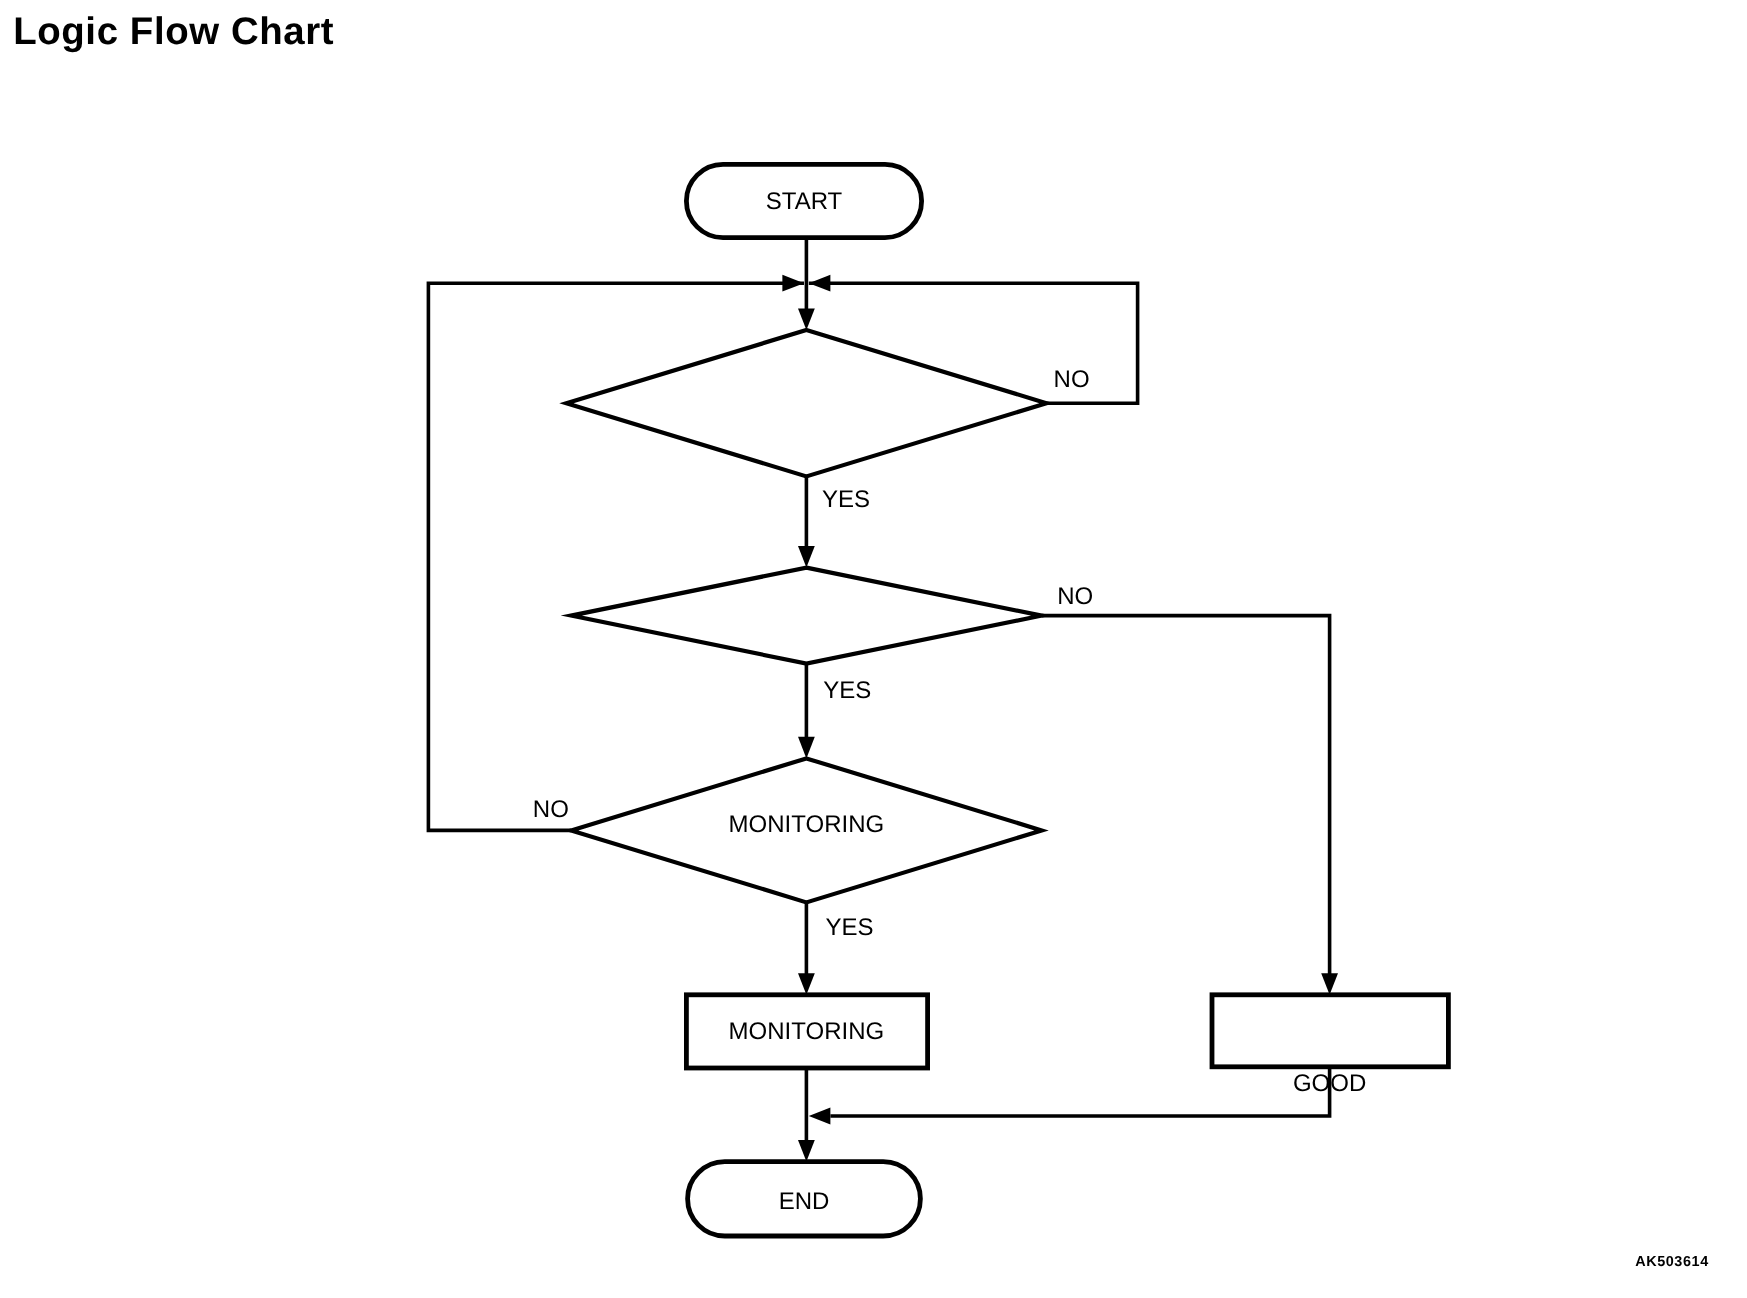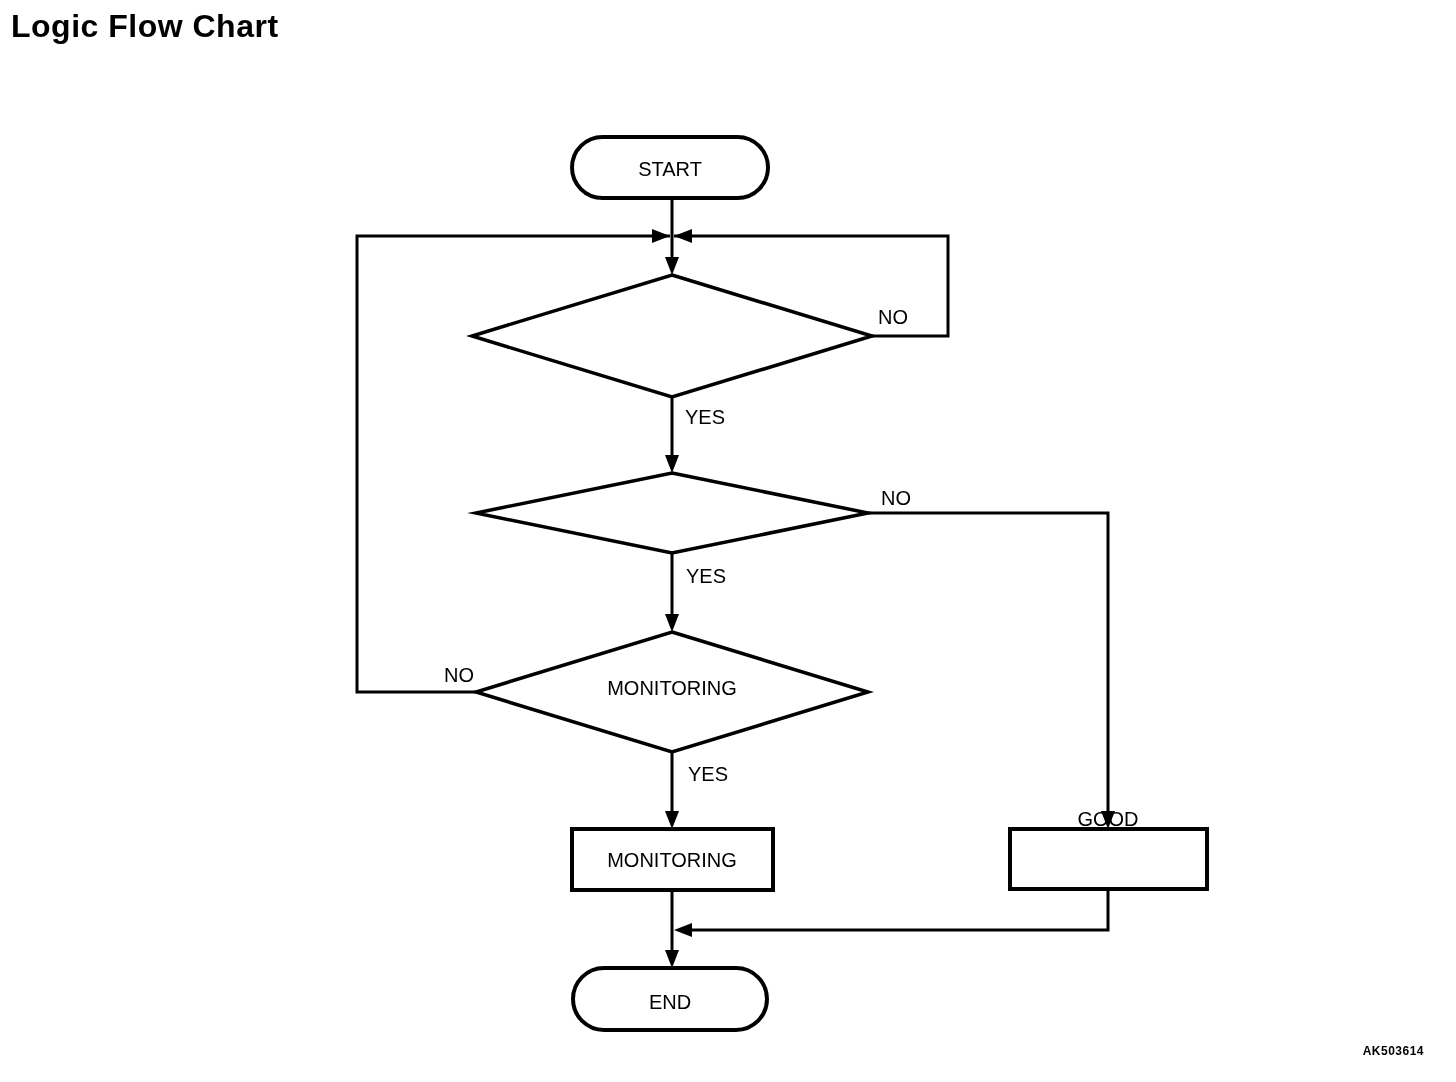--- a/index.html
+++ b/index.html
@@ -104,21 +104,21 @@
 
 
   <div class="lbl" style="left:672px; top:523px;">
   </div>
 
   <div class="lbl" style="left:672px; top:688px;">
     <div>MONITORING</div>
   </div>
 
   <div class="lbl" style="left:672px; top:860px;">MONITORING</div>
-  <div class="lbl" style="left:1108px; top:819px;">GOOD</div>
+  <div class="lbl" style="left:1108px; top:904px;">GOOD</div>
   <div class="lbl" style="left:670px; top:1002px;">END</div>
 
   <div class="lbl" style="left:893px; top:317px;">NO</div>
   <div class="lbl" style="left:705px; top:417px;">YES</div>
   <div class="lbl" style="left:896px; top:498px;">NO</div>
   <div class="lbl" style="left:706px; top:576px;">YES</div>
   <div class="lbl" style="left:459px; top:675px;">NO</div>
   <div class="lbl" style="left:708px; top:774px;">YES</div>
 
   <div class="figcode">AK503614</div>

